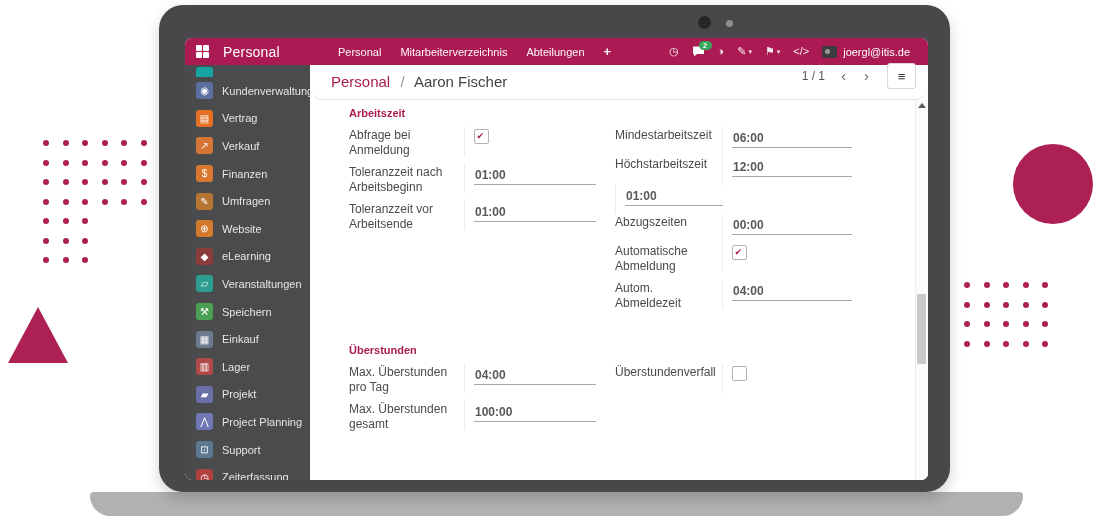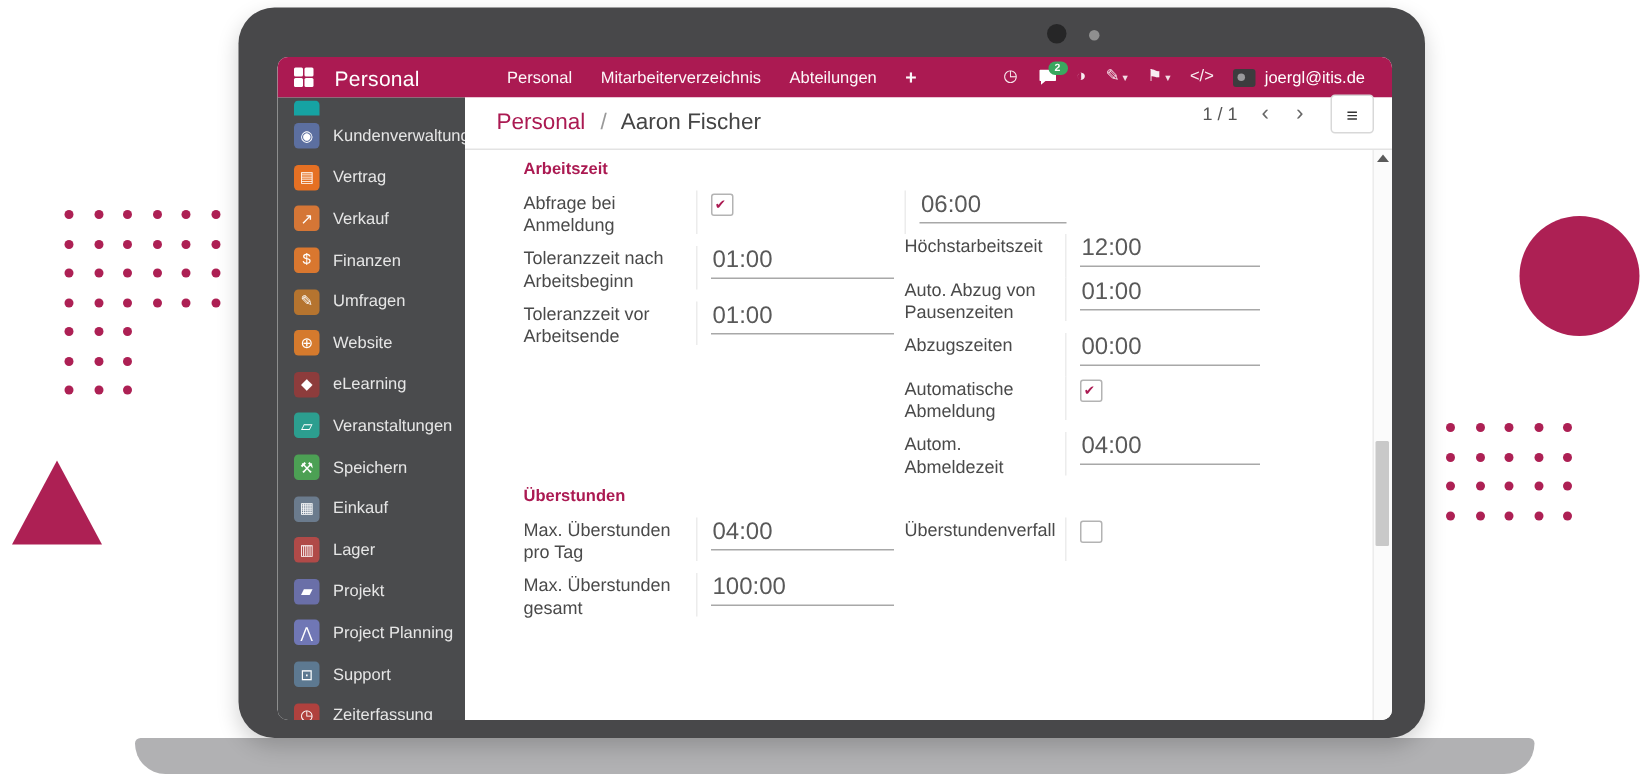--- a/index.html
+++ b/index.html
@@ -52,49 +52,49 @@
   
   .sidebar{width:125px;min-width:125px;background:#4a4b4d;overflow:hidden;padding-top:0;}
   .side-item{display:flex;align-items:center;gap:9px;height:27.6px;padding-left:11px;cursor:pointer;color:#e6e6e6;font-size:11px;}
   .side-item .app-ico{width:17px;height:17px;min-width:17px;border-radius:3px;color:#fff;font-size:10px;
     display:flex;align-items:center;justify-content:center;}
   .side-partial{height:10px;overflow:hidden;display:flex;padding-left:11px;margin-top:2px;}
   .side-partial .app-ico{width:17px;height:17px;border-radius:3px;}
 
   
   .main{flex:1;background:#fff;display:flex;flex-direction:column;min-width:0;position:relative;}
-  .control-panel{padding:8px 12px 9px 21px;border-bottom:1px solid #e3e3e3;position:relative;}
+  .control-panel{padding:8px 12px 9px 21px;border-bottom:1px solid #e3e3e3;position:relative;border-radius:13px;}
   .breadcrumb{font-size:15px;color:#444;}
   .breadcrumb .bc-parent{color:#ab1a52;cursor:pointer;}
   .breadcrumb .bc-sep{color:#999;margin:0 6px;font-weight:300;}
   .btn-row{margin-top:7px;display:flex;gap:5px;}
   .btn{font-size:12px;padding:4px 13px;border-radius:3px;border:1px solid transparent;cursor:pointer;line-height:15px;}
   .btn-primary{background:#a21a50;color:#fff;border-color:#a21a50;}
   .btn-secondary{background:#fff;color:#555;border-color:#c9c9c9;}
   .pager-zone{position:absolute;right:12px;bottom:10px;display:flex;align-items:center;gap:14px;}
   .pager-val{font-size:12px;color:#555;}
   .pg-btn{font-size:15px;color:#666;cursor:pointer;line-height:14px;padding:0 2px;}
   .hamburger{width:27px;height:24px;border:1px solid #d8d8d8;border-radius:3px;background:#fff;display:flex;
     align-items:center;justify-content:center;font-size:13px;color:#333;cursor:pointer;margin-left:2px;}
 
   
   .form-area{flex:1;position:relative;overflow:hidden;padding:7px 0 0 39px;box-sizing:border-box;}
   .o-section{margin-bottom:0;}
-  .o-section + .o-section{}
+  .o-section + .o-section{margin-top:27px;}
   .sec-title{font-size:11px;font-weight:700;color:#ab1a52;margin:0 0 8px 0;}
-  .cols{display:flex;gap:8px;}
+  .cols{display:flex;gap:20px;}
   .col-left{width:246px;min-width:246px;}
   .col-right{width:236px;min-width:236px;}
   .field{display:grid;align-items:start;}
   .col-left .field{grid-template-columns:115px 1fr;}
   .col-right .field{grid-template-columns:107px 1fr;}
   .f-label{font-size:12px;line-height:15px;color:#4a4a4a;padding:1px 6px 6px 0;}
   .f-ctrl{border-left:1px solid #ececec;padding:1px 0 6px 9px;min-height:22px;}
-  .f-input{width:100%;border:none;border-bottom:1px solid #a8a8a8;font-size:16px;color:#595959;
-    font-family:"Liberation Sans",sans-serif;padding:0 0 2px 1px;background:transparent;outline:none;}
+  .f-input{width:100%;border:none;border-bottom:1px solid #a8a8a8;font-size:12px;color:#595959;
+    font-family:"Liberation Sans",sans-serif;padding:0 0 2px 1px;background:transparent;outline:none;font-weight:bold;}
   .checkbox{display:inline-block;width:13px;height:13px;border:1px solid #b3b3b3;border-radius:2px;background:#fff;
     cursor:pointer;position:relative;margin-top:1px;}
   .checkbox.checked:after{content:"\2714";position:absolute;left:1.5px;top:0.5px;font-size:9px;color:#ab1a52;}
 
   
   .scroll-rail{position:absolute;top:0;right:0;bottom:0;width:12px;background:#fbfbfb;border-left:1px solid #ececec;}
   .scroll-up{position:absolute;top:3px;left:2px;width:0;height:0;border-left:4px solid transparent;
     border-right:4px solid transparent;border-bottom:5px solid #5a5a5a;cursor:pointer;}
   .scroll-thumb{position:absolute;top:194px;left:1px;width:9px;height:70px;background:#c9c9c9;border-radius:1px;cursor:pointer;}
 </style>
@@ -311,28 +311,28 @@
                       <span class="f-label">Toleranzzeit nach Arbeitsbeginn</span>
                       <span class="f-ctrl"><input class="f-input" value="01:00" style=""></span>
                     </div>
                     <div class="field">
                       <span class="f-label">Toleranzzeit vor Arbeitsende</span>
                       <span class="f-ctrl"><input class="f-input" value="01:00" style=""></span>
                     </div>
                   </div>
                   <div class="col-right">
                     <div class="field">
+                      <span class="f-label">Mindestarbeitszeit</span>
                       <span class="f-ctrl"><input class="f-input" value="06:00" style=""></span>
                     </div>
                     <div class="field">
                       <span class="f-label">Höchstarbeitszeit</span>
                       <span class="f-ctrl"><input class="f-input" value="12:00" style=""></span>
                     </div>
                     <div class="field">
-                      <span class="f-label">Auto. Abzug von Pausenzeiten</span>
                       <span class="f-ctrl"><input class="f-input" value="01:00" style=""></span>
                     </div>
                     <div class="field">
                       <span class="f-label">Abzugszeiten</span>
                       <span class="f-ctrl"><input class="f-input" value="00:00" style=""></span>
                     </div>
                     <div class="field">
                       <span class="f-label">Automatische Abmeldung</span>
                       <span class="f-ctrl"><span class="checkbox checked"></span></span>
                     </div>

